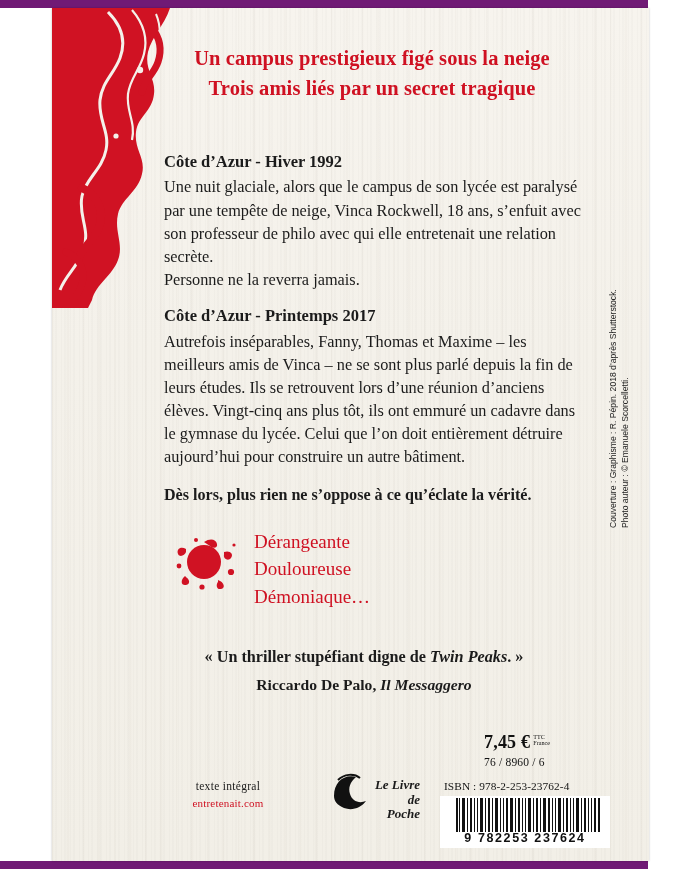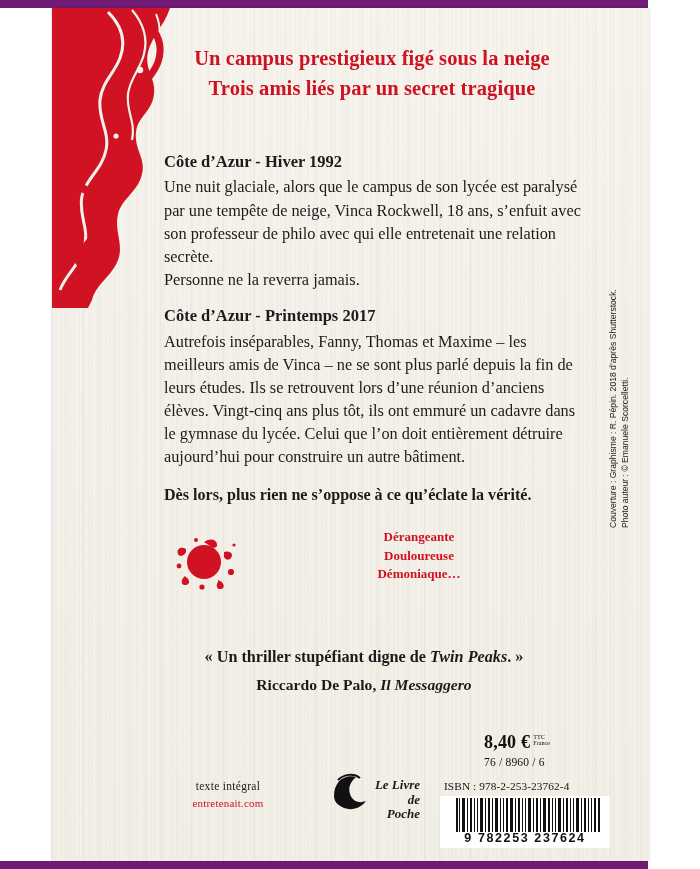--- a/index.html
+++ b/index.html
@@ -120,24 +120,24 @@
     left: 8px;
     top: 8px;
     width: 66px;
     height: 56px;
   }
   .adjectives {
     position: absolute;
     left: 90px;
     top: 0px;
     width: 330px;
-    text-align: center;
+    text-align: left;
     color: #cf1122;
-    font-weight: bold;
-    font-size: 13px;
+    font-weight: normal;
+    font-size: 19px;
     line-height: 1.44;
   }
 
   
   .quote {
     position: absolute;
     left: 92px;
     top: 640px;
     width: 440px;
     text-align: center;
@@ -366,21 +366,21 @@
           <path d="M8,10 C14,4 24,3 30,8" fill="none" stroke="#111" stroke-width="2"></path>
         </svg>
         <div class="logo-text">
           <div>Le Livre</div>
           <div>de</div>
           <div>Poche</div>
         </div>
       </div>
 
       <div class="price-block">
-        <div class="price-line"><span>8,40 €</span><span class="price-ttc"><span>TTC</span><br><span>France</span></span></div>
+        <div class="price-line"><span>7,45 €</span><span class="price-ttc"><span>TTC</span><br><span>France</span></span></div>
         <div class="price-code">76 / 8960 / 6</div>
       </div>
 
       <div class="isbn">ISBN : 978-2-253-23762-4</div>
       <div class="barcode-box">
         <div class="bars">
           <i style="left:0px;width:2px;"></i>
             <i style="left:3px;width:1px;"></i>
           <i style="left:6px;width:3px;"></i>
             <i style="left:11px;width:1px;"></i>

